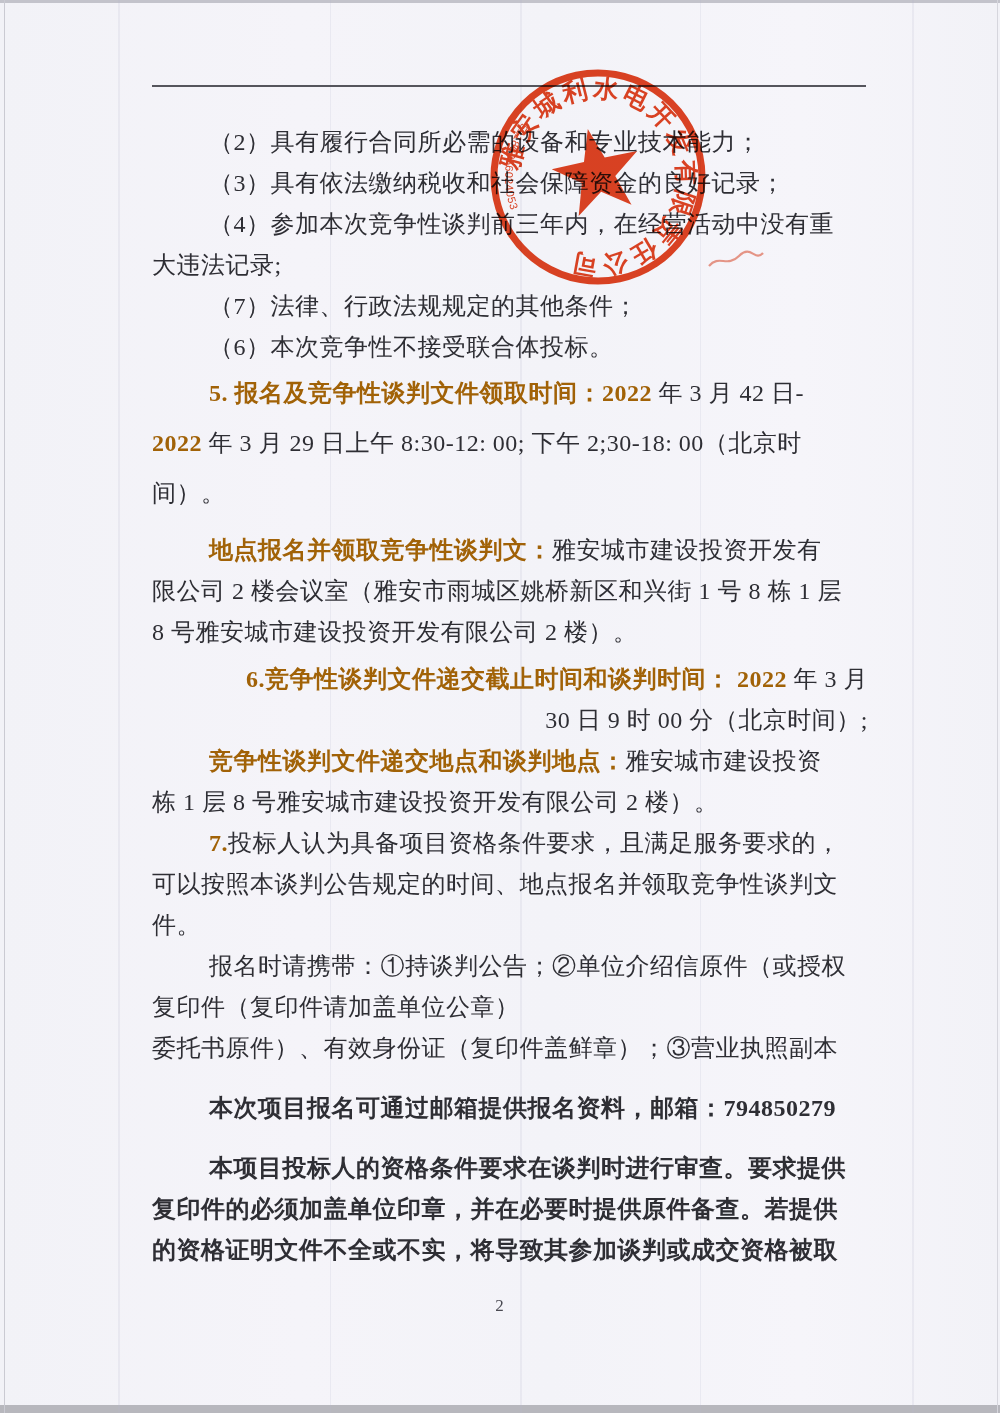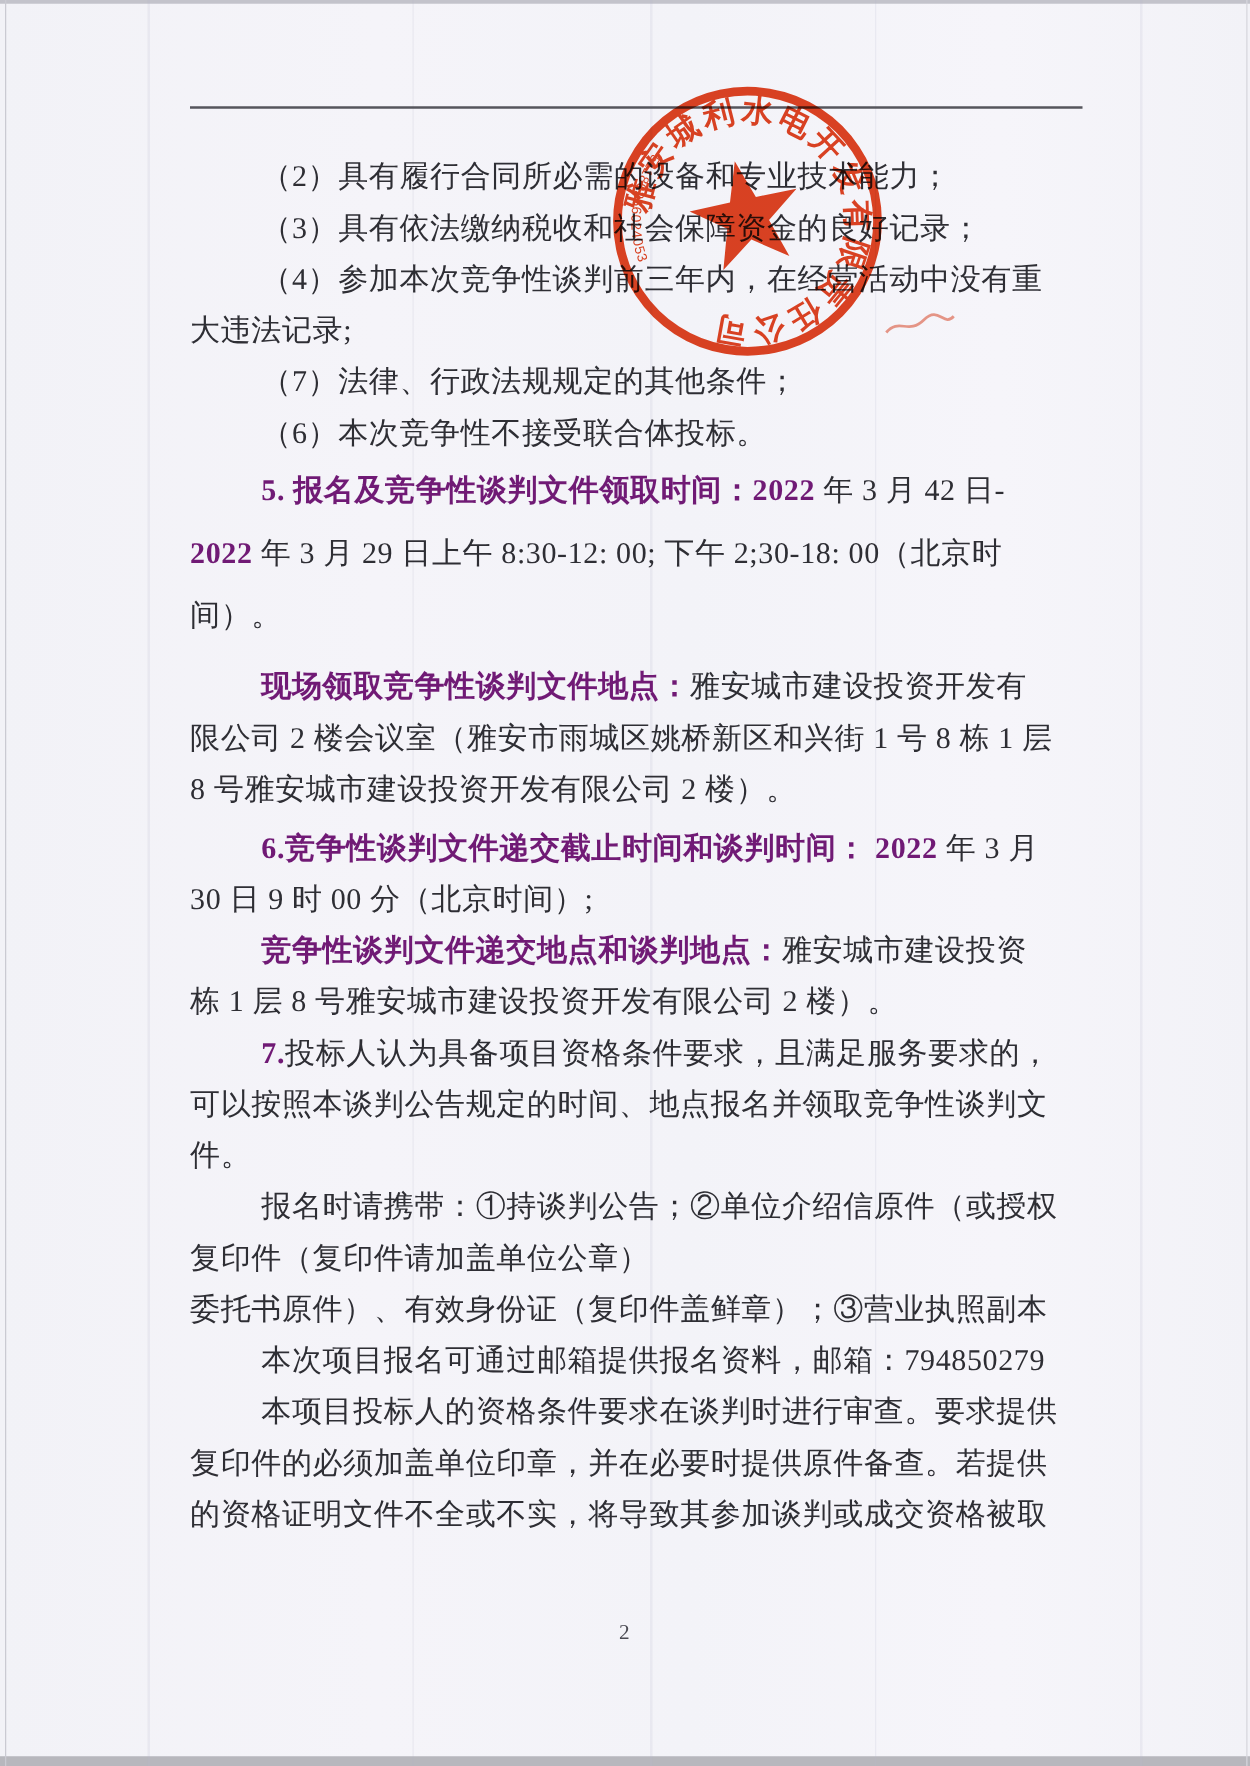--- a/index.html
+++ b/index.html
@@ -21,23 +21,23 @@
   .s4{left:700px;width:1px;}
   .s5{left:912px;width:2px;}
   
   .hrule{position:absolute;left:152px;top:85px;width:714px;height:2px;background:#55555c;}
   
   .content{position:absolute;left:152px;top:122px;width:716px;}
   .para{margin:0;}
   .line{font-size:24px;line-height:41px;white-space:nowrap;letter-spacing:.5px;}
   .para.wide .line{line-height:50px;}
   .line.indent{padding-left:57px;}
-  .r.b{font-weight:bold;color:#701a75;}
+  .r.b{font-weight:bold;color:#a16207;}
   .r.u{text-underline-offset:5px;text-decoration-thickness:1.5px;}
-  .para.mt12{margin-top:12px;} .para.mt6{margin-top:6px;} .para.mt4{margin-top:0;}
+  .para.mt12{margin-top:12px;} .para.mt6{margin-top:6px;text-align:right;} .para.mt4{margin-top:19px;font-weight:bold;}
   
   .pageno{position:absolute;left:0;top:1296px;width:100%;text-align:center;font-size:17px;color:#4a4a52;letter-spacing:1px;}
   
   .seal{position:absolute;left:483px;top:62px;width:230px;height:230px;mix-blend-mode:multiply;opacity:.95;}
   .smudge{position:absolute;left:705px;top:246px;mix-blend-mode:multiply;}
 </style>
 </head>
 <body>
 
 <div class="edge-top"></div>
@@ -68,21 +68,21 @@
     </div>
     <div class="para">
       <div class="line indent"><span class="r">（6）本次竞争性不接受联合体投标。</span></div>
     </div>
     <div class="para wide">
       <div class="line indent"><span class="r b">5. 报名及竞争性谈判文件领取时间：</span><span class="r b u">2022</span><span class="r"> 年 </span><span class="r u">3</span><span class="r"> 月 </span><span class="r u">42</span><span class="r"> 日-</span></div>
       <div class="line"><span class="r b u">2022</span><span class="r"> 年 </span><span class="r u">3</span><span class="r"> 月 </span><span class="r u">29</span><span class="r"> 日上午 8:30-12: 00; 下午 2;30-18: 00（北京时</span></div>
       <div class="line"><span class="r">间）。</span></div>
     </div>
     <div class="para mt12">
-      <div class="line indent"><span class="r b">现场领取竞争性谈判文件地点：</span><span class="r">雅安城市建设投资开发有</span></div>
+      <div class="line indent"><span class="r b">地点报名并领取竞争性谈判文：</span><span class="r">雅安城市建设投资开发有</span></div>
       <div class="line"><span class="r">限公司 2 楼会议室（雅安市雨城区姚桥新区和兴街 1 号 8 栋 1 层</span></div>
       <div class="line"><span class="r">8 号雅安城市建设投资开发有限公司 2 楼）。</span></div>
     </div>
     <div class="para mt6">
       <div class="line indent"><span class="r b">6.竞争性谈判文件递交截止时间和谈判时间：</span><span class="r"> </span><span class="r b u">2022</span><span class="r"> 年 </span><span class="r u">3</span><span class="r"> 月</span></div>
       <div class="line"><span class="r u">30</span><span class="r"> 日 </span><span class="r u">9</span><span class="r"> 时 </span><span class="r u">00</span><span class="r"> 分（北京时间）;</span></div>
     </div>
     <div class="para">
       <div class="line indent"><span class="r b">竞争性谈判文件递交地点和谈判地点：</span><span class="r">雅安城市建设投资</span></div>
       <div class="line"><span class="r">栋 1 层 8 号雅安城市建设投资开发有限公司 2 楼）。</span></div>

